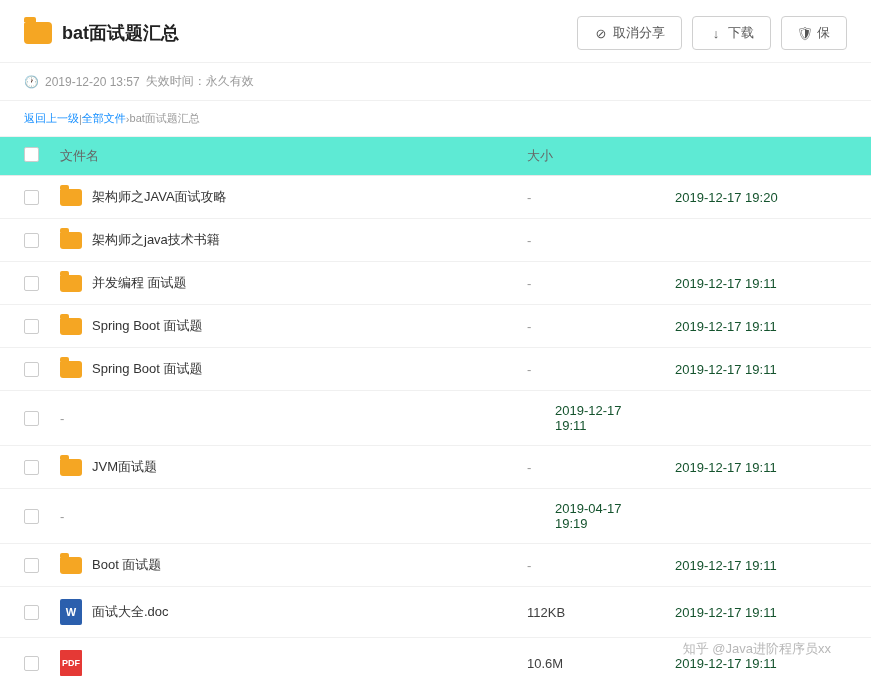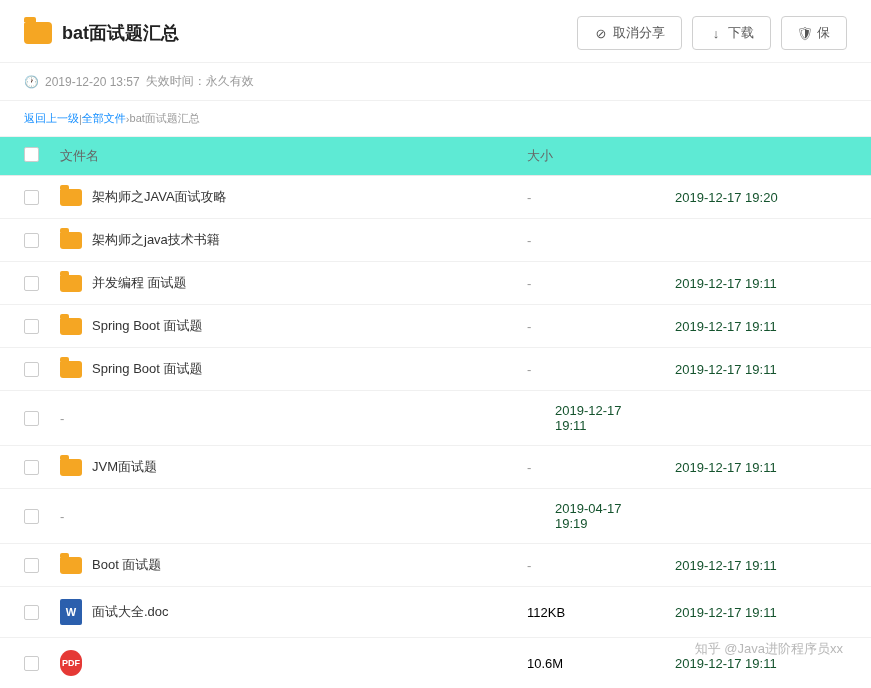--- a/index.html
+++ b/index.html
@@ -141,53 +141,53 @@
       top: -4px;
       left: 0;
       width: 9px;
       height: 4px;
       background: #f5a623;
       border-radius: 2px 2px 0 0;
     }
     .file-name {
       color: #333;
     }
-    .size-cell { color: #000000; }
+    .size-cell { color: #404040; }
     .date-cell { color: #14532d; margin-left: 28px; }
     .dash { color: #999; }
     .word-icon {
       width: 22px;
       height: 26px;
       background: #2b5fad;
       border-radius: 2px;
       display: flex;
       align-items: center;
       justify-content: center;
       color: white;
       font-size: 11px;
       font-weight: bold;
       flex-shrink: 0;
     }
     .pdf-icon {
       width: 22px;
       height: 26px;
       background: #e53935;
-      border-radius: 11px;
+      border-radius: 1px;
       display: flex;
       align-items: center;
       justify-content: center;
       color: white;
       font-size: 9px;
       font-weight: bold;
       flex-shrink: 0;
     }
     .watermark {
       position: fixed;
       bottom: 30px;
-      right: 28px;
+      right: 40px;
       font-size: 13px;
       color: #999;
       opacity: 0.7;
     }
   </style>
 </head>
 <body>
 
 <div class="header">
   <div class="header-left">

